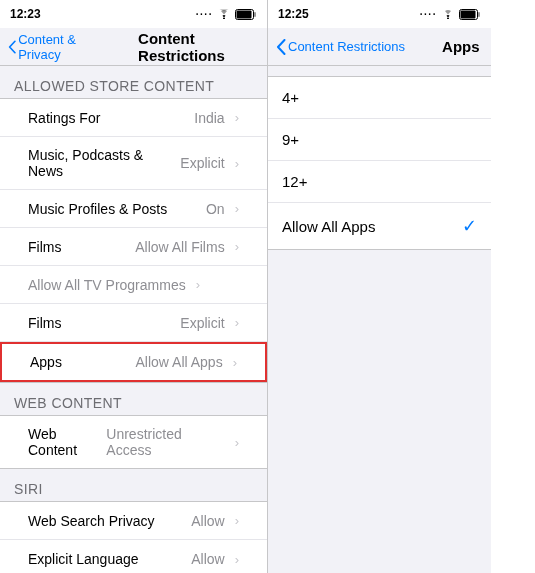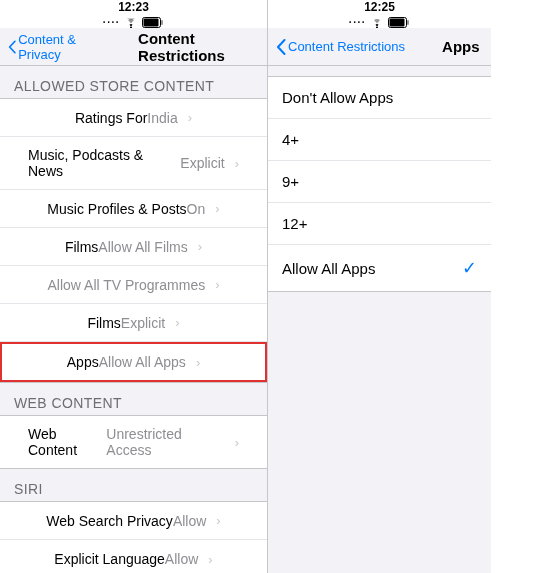--- a/index.html
+++ b/index.html
@@ -30,21 +30,20 @@
     
     .status-bar {
       background: #fff;
       height: 28px;
       display: flex;
       align-items: center;
       justify-content: space-between;
       padding: 0 10px;
       font-size: 12px;
       font-weight: 600;
-      flex-direction: column;
     }
     .status-icons {
       display: flex;
       align-items: center;
       gap: 4px;
     }
 
     
     .nav-bar {
       background: #f2f2f7;
@@ -87,21 +86,21 @@
     
     .list-group {
       background: #fff;
       border-top: 1px solid #c6c6c8;
       border-bottom: 1px solid #c6c6c8;
     }
 
     .list-item {
       display: flex;
       align-items: center;
-      justify-content: center;
+      justify-content: space-between;
       padding: 10px 28px;
       border-bottom: 1px solid #e5e5ea;
       background: #fff;
       min-height: 38px;
     }
     .list-item:last-child {
       border-bottom: none;
     }
     .list-item.highlighted {
       border: 2px solid #e03030;
@@ -299,23 +298,20 @@
         <path d="M8.5 1L2 8l6.5 7" stroke="#007aff" stroke-width="2" stroke-linecap="round" stroke-linejoin="round"></path>
       </svg>
       <span>Content Restrictions</span>
     </div>
     <span class="nav-title" style="margin-left:6px;">Apps</span>
   </div>
 
   <div class="spacer"></div>
   <div class="list-group">
     <div class="right-list-item">
-      <span class="right-item-label">Don't Allow Apps</span>
-    </div>
-    <div class="right-list-item">
       <span class="right-item-label">4+</span>
     </div>
     <div class="right-list-item">
       <span class="right-item-label">9+</span>
     </div>
     <div class="right-list-item">
       <span class="right-item-label">12+</span>
     </div>
     <div class="right-list-item">
       <span class="right-item-label">Allow All Apps</span>

